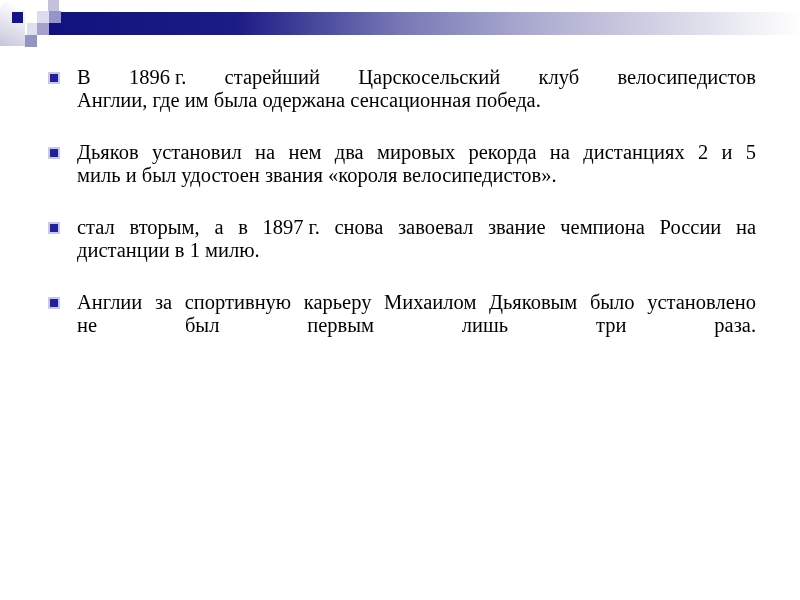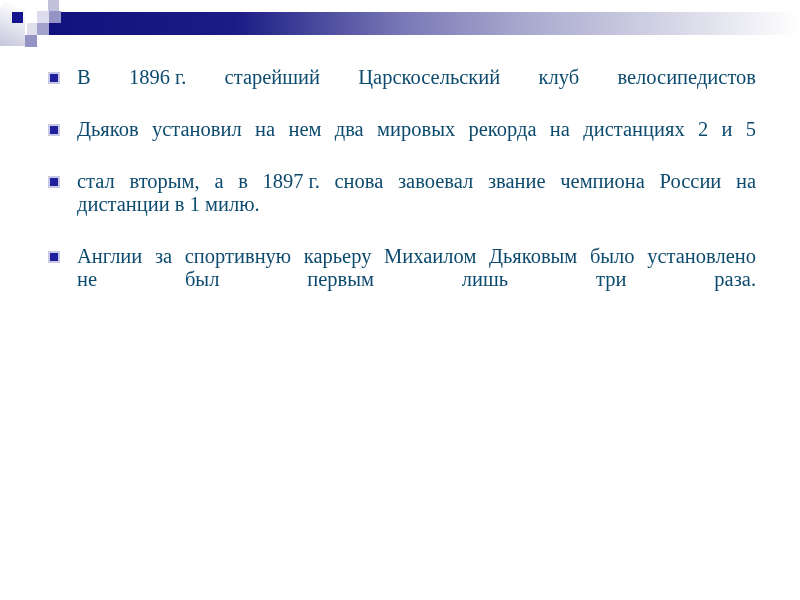--- a/index.html
+++ b/index.html
@@ -7,21 +7,21 @@
     padding: 0;
     background: #ffffff;
   }
   .slide {
     position: relative;
     width: 800px;
     height: 600px;
     background: #ffffff;
     overflow: hidden;
     font-family: "Liberation Serif", "DejaVu Serif", serif;
-    color: #0c4a6e;
+    color: #000000;
     border-radius: 11px;
   }
 
   
   .deco { position: absolute; left: 0; top: 0; width: 800px; height: 60px; }
   .strip {
     position: absolute; left: 0; top: 0; width: 25px; height: 46px;
     background: linear-gradient(205deg, #ffffff 15%, #c9c9de 95%);
   }
   .bar {
@@ -87,25 +87,27 @@
     <div class="sq sq5"></div>
     <div class="sq sq6"></div>
     <div class="sq sq7"></div>
   </div>
 
   <div class="content">
 
     <div class="item">
       <span class="marker"></span>
       <div class="line"><span class="wg">В</span> <span class="wg">1896&nbsp;г.</span> <span class="wg">старейший</span> <span class="wg">Царскосельский</span> <span class="wg">клуб</span> <span class="wg">велосипедистов</span></div>
+      <div class="line end"><span class="wg">Англии,</span> <span class="wg">где</span> <span class="wg">им</span> <span class="wg">была</span> <span class="wg">одержана</span> <span class="wg">сенсационная</span> <span class="wg">победа.</span></div>
     </div>
 
     <div class="item">
       <span class="marker"></span>
       <div class="line"><span class="wg">Дьяков</span> <span class="wg">установил</span> <span class="wg">на</span> <span class="wg">нем</span> <span class="wg">два</span> <span class="wg">мировых</span> <span class="wg">рекорда</span> <span class="wg">на</span> <span class="wg">дистанциях</span> <span class="wg">2</span> <span class="wg">и</span> <span class="wg">5</span></div>
+      <div class="line end"><span class="wg">миль</span> <span class="wg">и</span> <span class="wg">был</span> <span class="wg">удостоен</span> <span class="wg">звания</span> <span class="wg">«короля</span> <span class="wg">велосипедистов».</span></div>
     </div>
 
     <div class="item">
       <span class="marker"></span>
       <div class="line"><span class="wg">стал</span> <span class="wg">вторым,</span> <span class="wg">а</span> <span class="wg">в</span> <span class="wg">1897&nbsp;г.</span> <span class="wg">снова</span> <span class="wg">завоевал</span> <span class="wg">звание</span> <span class="wg">чемпиона</span> <span class="wg">России</span> <span class="wg">на</span></div>
       <div class="line end"><span class="wg">дистанции</span> <span class="wg">в</span> <span class="wg">1</span> <span class="wg">милю.</span></div>
     </div>
 
     <div class="item">
       <span class="marker"></span>

